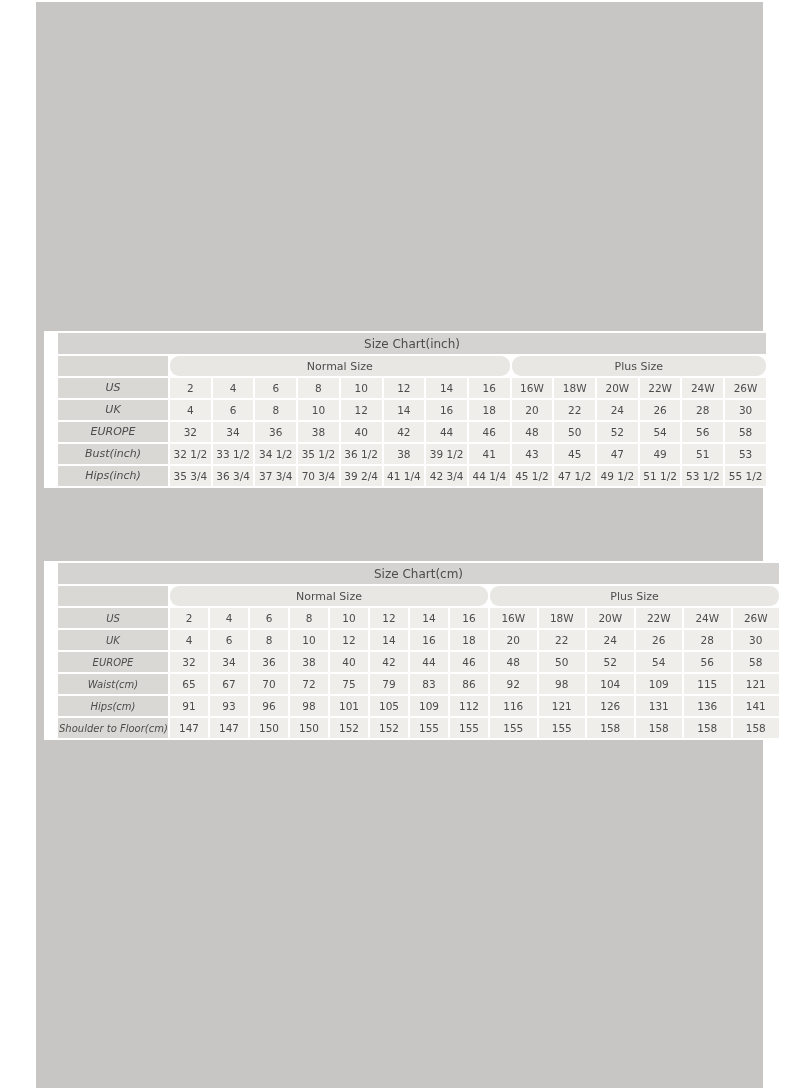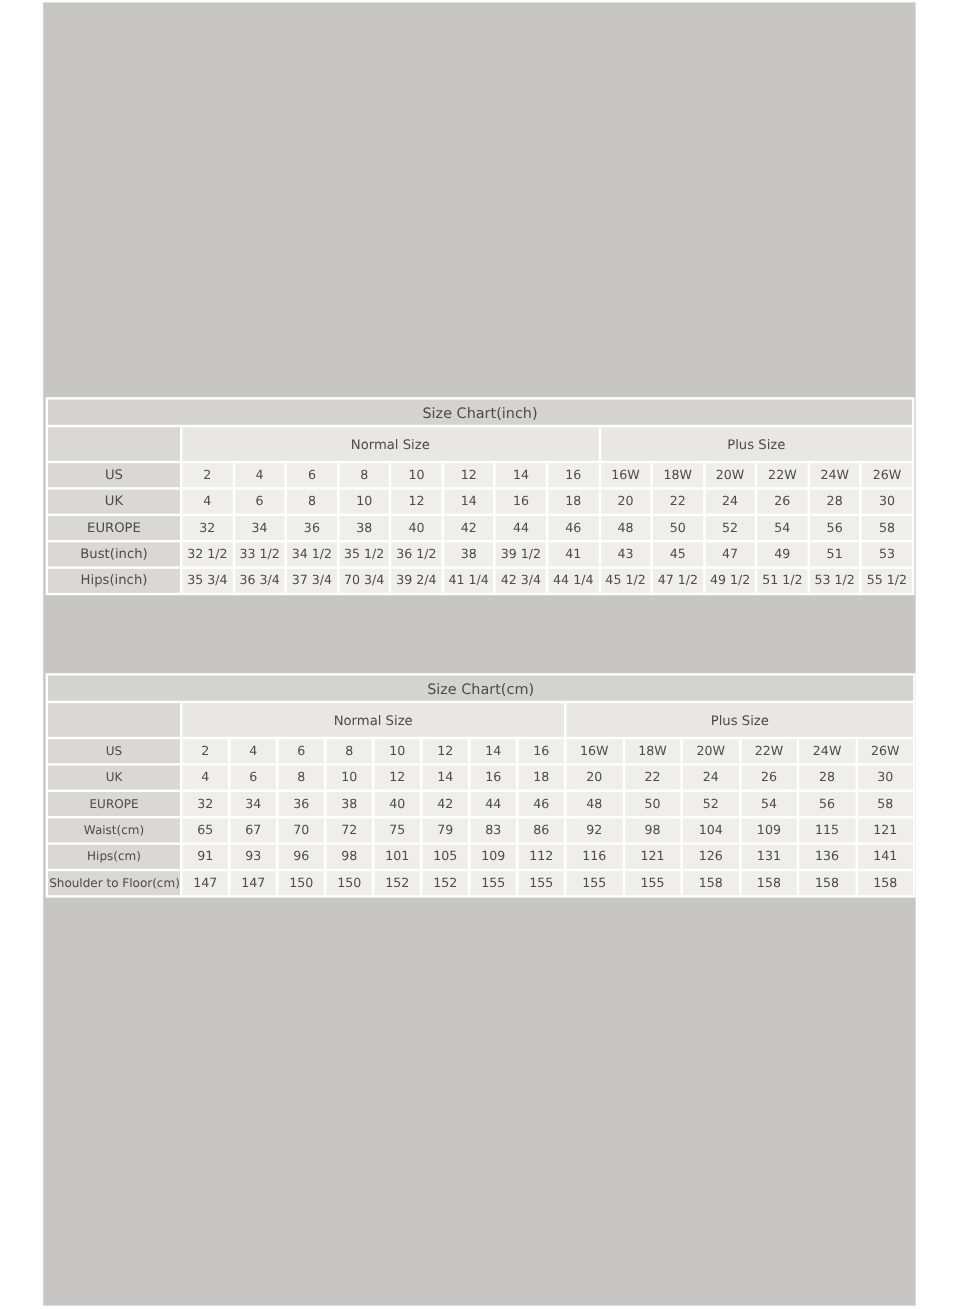--- a/index.html
+++ b/index.html
@@ -11,54 +11,57 @@
     overflow: hidden;
   }
   .panel {
     position: absolute;
     left: 36px; top: 2px;
     width: 727px; height: 1086px;
     background: var(--page-gray, #c7c6c5);
   }
   table.size-table {
     position: absolute;
-    left: 2px;
+    left: 8px;
     width: 724px;
     border-collapse: separate;
     border-spacing: 2px;
     table-layout: fixed;
     background: var(--gap, #ffffff);
     color: var(--text, #4c4c4c);
+    padding-left: 12px;
   }
   table.inch { top: 329px; }
   table.cm   { top: 559px; }
   col.lab  { width: 110px; }
   col.ncol { width: 38px; }
   col.pcol { width: 46.5px; }
   td {
     text-align: center;
     vertical-align: middle;
     padding: 2px 1px;
     overflow: hidden;
   }
   td.title {
     background: var(--title-bg, #d4d3d1);
     height: 21px;
     font-size: 12px;
   }
   td.group {
     background: var(--group-bg, #e8e7e4);
-    height: 28px;
+    height: 20px;
     font-size: 11px;
+    border-radius: 9px;
   }
   td.rowlabel {
     background: var(--label-bg, #d9d8d5);
     height: 20px;
     font-size: 11px;
     line-height: 1.3;
+    font-style: italic;
   }
   td.corner { height: 20px; }
   td.cell {
     background: var(--cell-bg, #efeeeb);
     height: 20px;
     font-size: 10.5px;
     white-space: nowrap;
   }
   table.cm td.rowlabel {
     white-space: nowrap;

